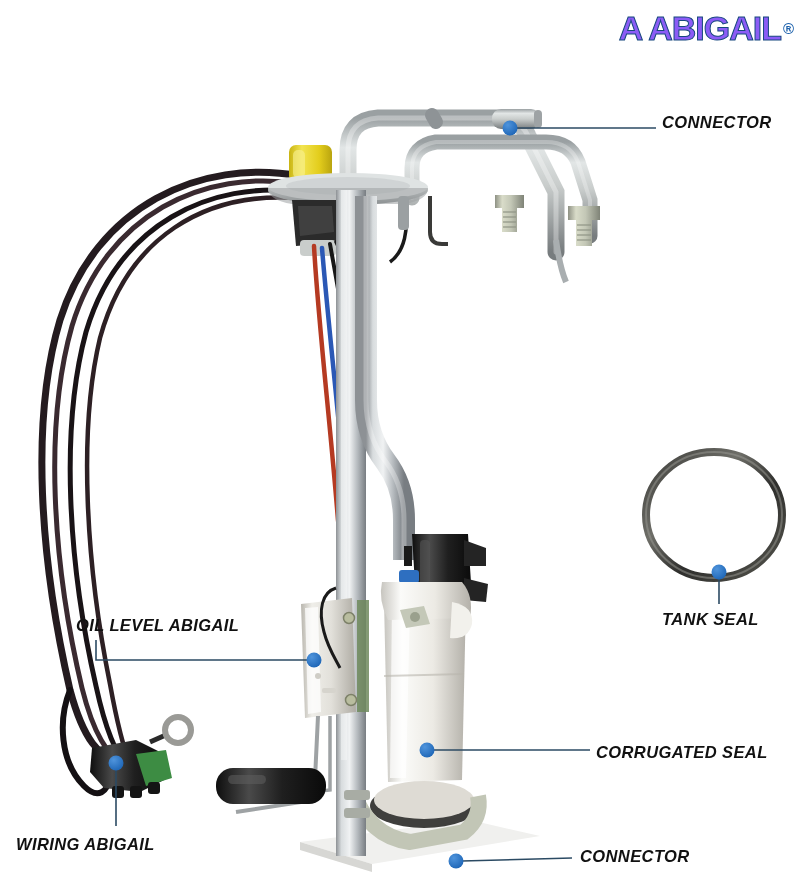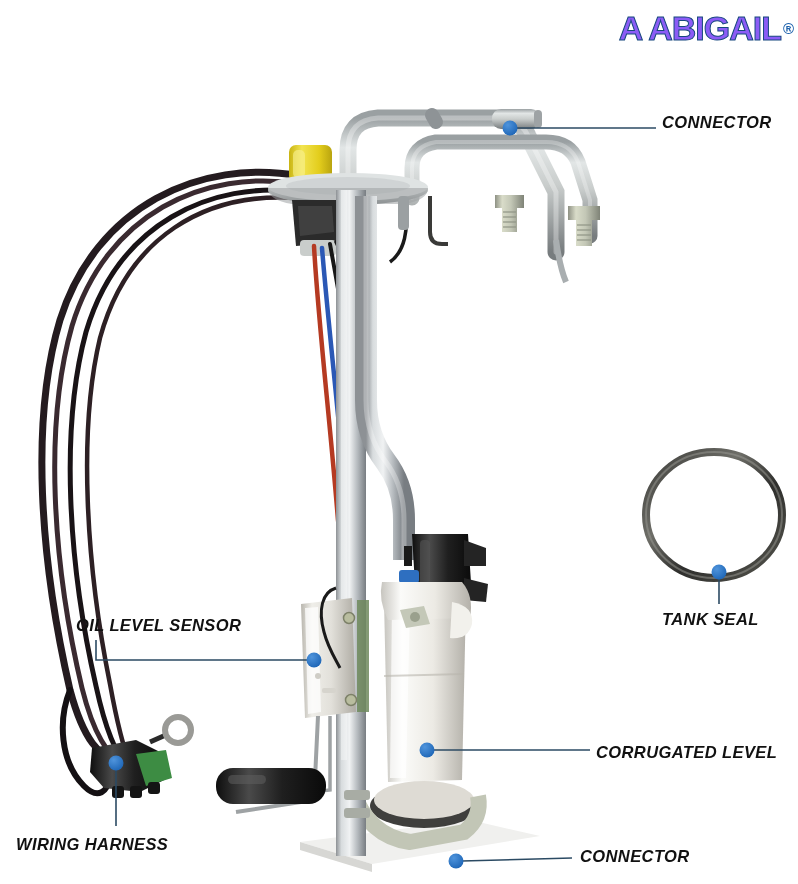--- a/index.html
+++ b/index.html
@@ -287,18 +287,18 @@
       <circle cx="719" cy="572" r="7.5" fill="url(#dotg)"></circle>
       <circle cx="427" cy="750" r="7.5" fill="url(#dotg)"></circle>
       <circle cx="456" cy="861" r="7.5" fill="url(#dotg)"></circle>
       <circle cx="314" cy="660" r="7.5" fill="url(#dotg)"></circle>
       <circle cx="116" cy="763" r="7.5" fill="url(#dotg)"></circle>
     </g>
   </svg>
 
   <div class="callout" id="lbl-connector">CONNECTOR</div>
   <div class="callout" id="lbl-tankseal">TANK SEAL</div>
-  <div class="callout" id="lbl-corrugated">CORRUGATED LEVEL</div>
+  <div class="callout" id="lbl-corrugated">CORRUGATED SEAL</div>
   <div class="callout" id="lbl-strainer">CONNECTOR</div>
-  <div class="callout" id="lbl-oil">OIL LEVEL SENSOR</div>
-  <div class="callout" id="lbl-wiring">WIRING HARNESS</div>
+  <div class="callout" id="lbl-oil">OIL LEVEL ABIGAIL</div>
+  <div class="callout" id="lbl-wiring">WIRING ABIGAIL</div>
 
 </div>
 
 </body></html>

